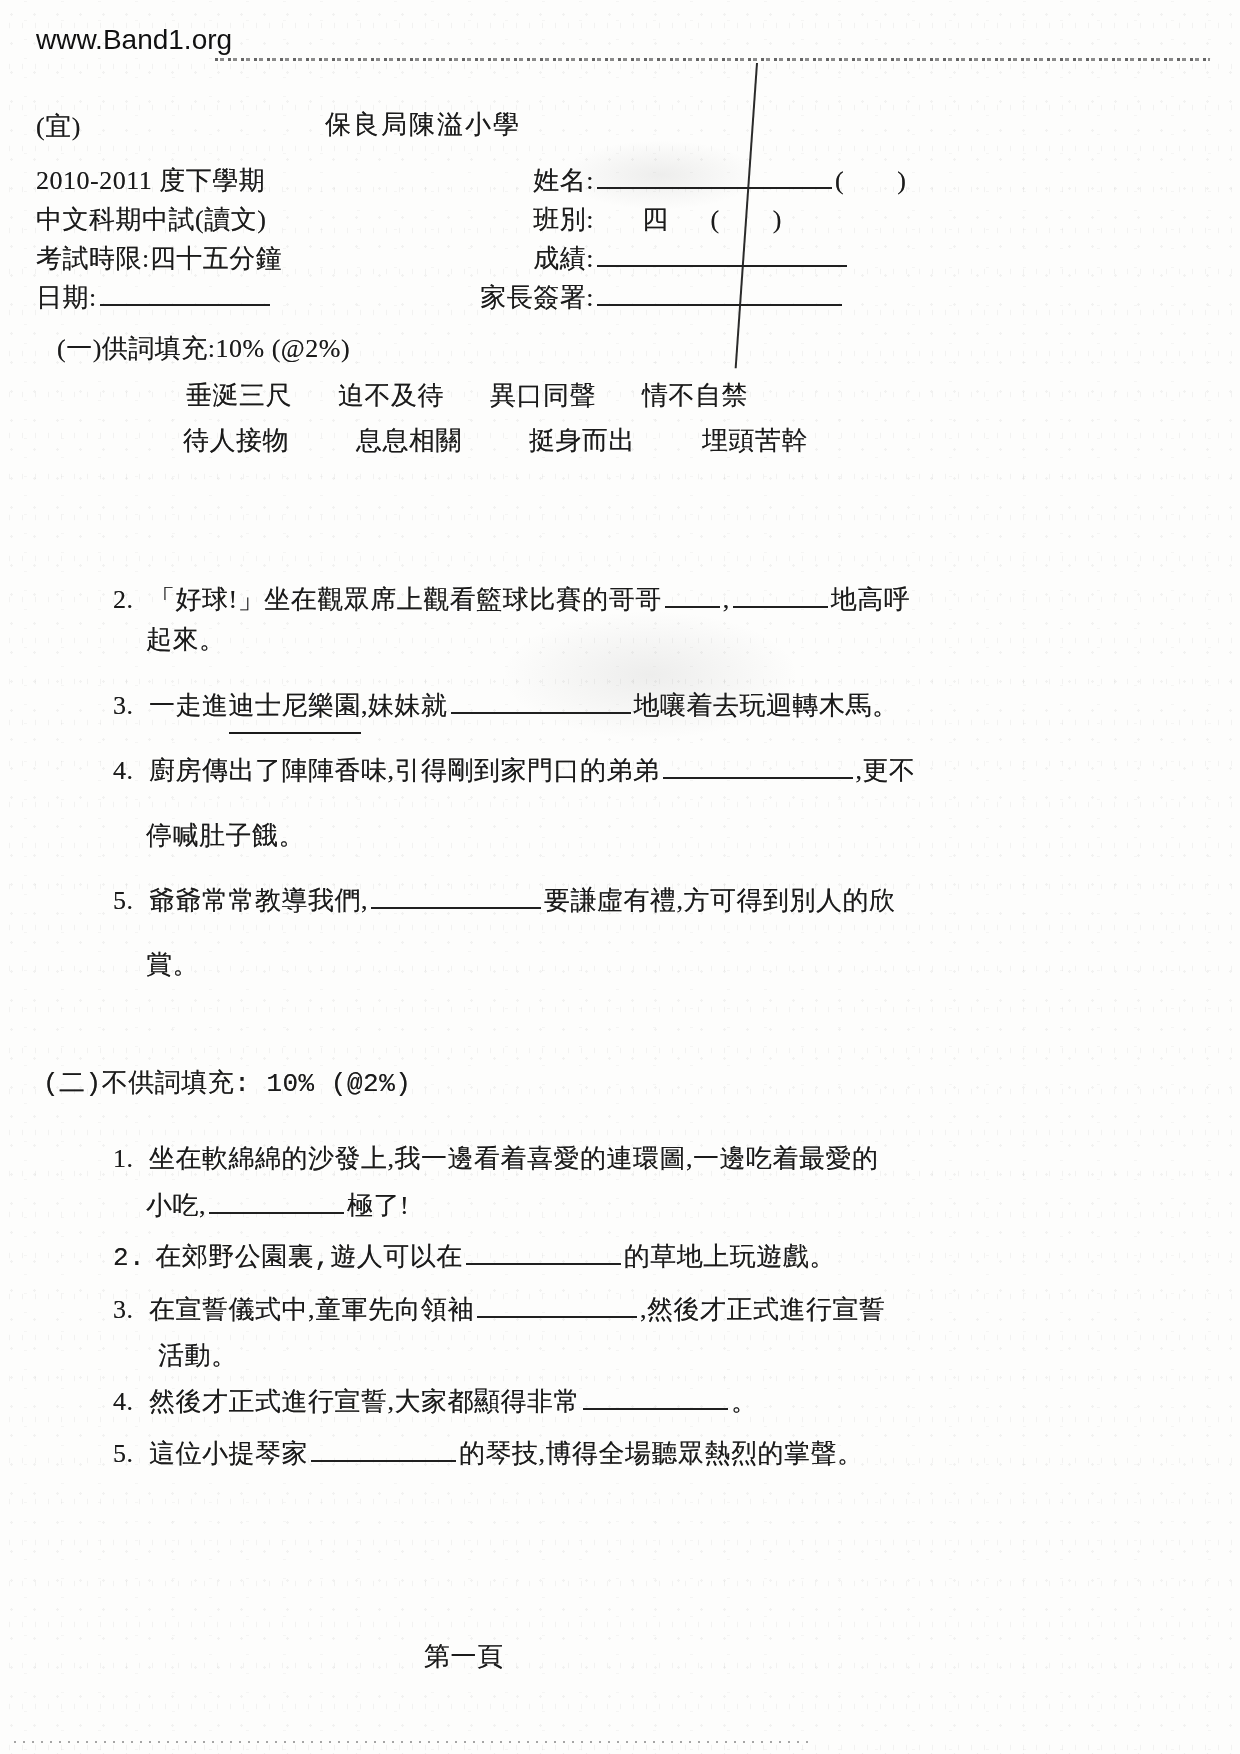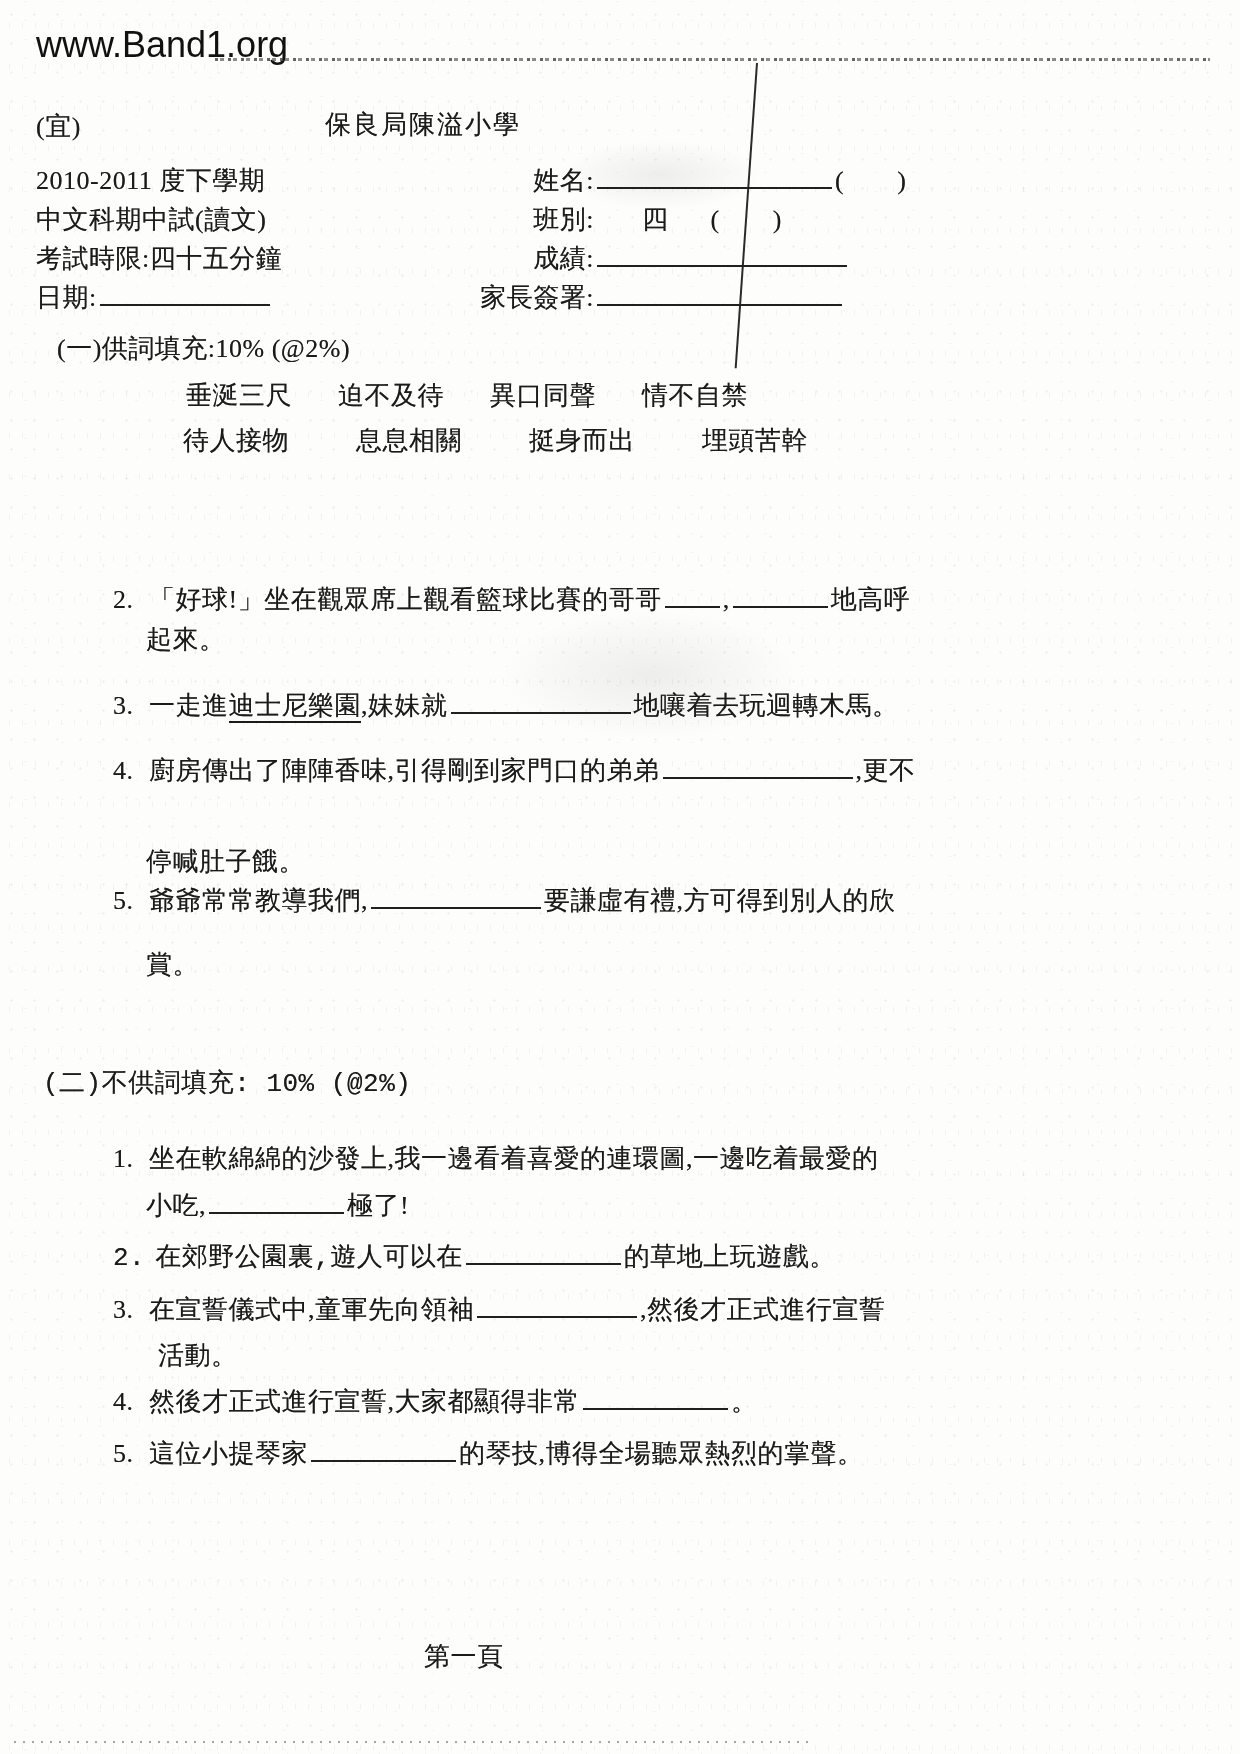--- a/index.html
+++ b/index.html
@@ -15,32 +15,32 @@
     background-size: 23px 29px, 37px 19px, 13px 41px;
     background-position: 0 0, 7px 11px, 3px 5px;
     font-family:"Liberation Serif","DejaVu Serif",serif;
     color:#1b1b1b;
     overflow:hidden;
   }
   .abs { position:absolute; }
   .q { font-size:26px; line-height:30px; white-space:nowrap; letter-spacing:0.5px;
        text-shadow:0 0 0.5px rgba(0,0,0,0.55); }
   .watermark { font-family:"Liberation Sans","DejaVu Sans",sans-serif;
-               font-size:36px; color:#111; letter-spacing:0; }
+               font-size:28px; color:#111; letter-spacing:0; }
   .blank { display:inline-block; border-bottom:2px solid #202020; height:20px;
            vertical-align:baseline; margin:0 3px; }
   .hline-top { height:3px;
     background:repeating-linear-gradient(90deg,#4a4a4a 0 3px,transparent 3px 5px,#777 5px 9px,transparent 9px 13px);
     opacity:0.85; }
   .hline-bottom { height:2px;
     background:repeating-linear-gradient(90deg,#8f8f8f 0 2px,transparent 2px 9px);
     opacity:0.8; }
   .fold-line { width:2px; background:#2a2a2a; transform-origin:top center; transform:rotate(4deg); }
   .label { display:inline-block; width:142px; text-align:right; }
-  .ul-word { border-bottom:2px solid #1b1b1b; padding-bottom:1px; }
+  .ul-word { border-bottom:2px solid #1b1b1b; padding-bottom:12px; }
   .qnum { display:inline-block; min-width:26px; margin-right:10px; }
   .bank-row { display:flex; }
   .smudge { background:radial-gradient(ellipse at center, rgba(80,80,80,0.09), transparent 70%); }
 </style>
 </head>
 <body>
 
 <div class="page">
 
   <div class="abs watermark" style="left:36px; top:24px;">www.Band1.org</div>
@@ -96,21 +96,21 @@
   </div>
   <div class="abs q" style="left:146px; top:625px;">起來。</div>
 
   <div class="abs q" style="left:113px; top:691px;">
     <span class="qnum">3.</span><span>一走進</span><span class="ul-word">迪士尼樂園</span><span>,妹妹就</span><span class="blank" style="width:180px;"></span><span>地嚷着去玩迴轉木馬。</span>
   </div>
 
   <div class="abs q" style="left:113px; top:756px;">
     <span class="qnum">4.</span><span>廚房傳出了陣陣香味,引得剛到家門口的弟弟</span><span class="blank" style="width:190px;"></span><span>,更不</span>
   </div>
-  <div class="abs q" style="left:146px; top:821px;margin-top:26px;">停喊肚子餓。</div>
+  <div class="abs q" style="left:146px; top:821px;">停喊肚子餓。</div>
 
   <div class="abs q" style="left:113px; top:886px;">
     <span class="qnum">5.</span><span>爺爺常常教導我們,</span><span class="blank" style="width:170px;"></span><span>要謙虛有禮,方可得到別人的欣</span>
   </div>
   <div class="abs q" style="left:146px; top:950px;">賞。</div>
 
   <div class="abs q" style="left:43px; top:1069px;font-family:Liberation Mono, monospace;">(二)不供詞填充: 10% (@2%)</div>
 
   <div class="abs q" style="left:113px; top:1144px;">
     <span class="qnum">1.</span><span>坐在軟綿綿的沙發上,我一邊看着喜愛的連環圖,一邊吃着最愛的</span>

